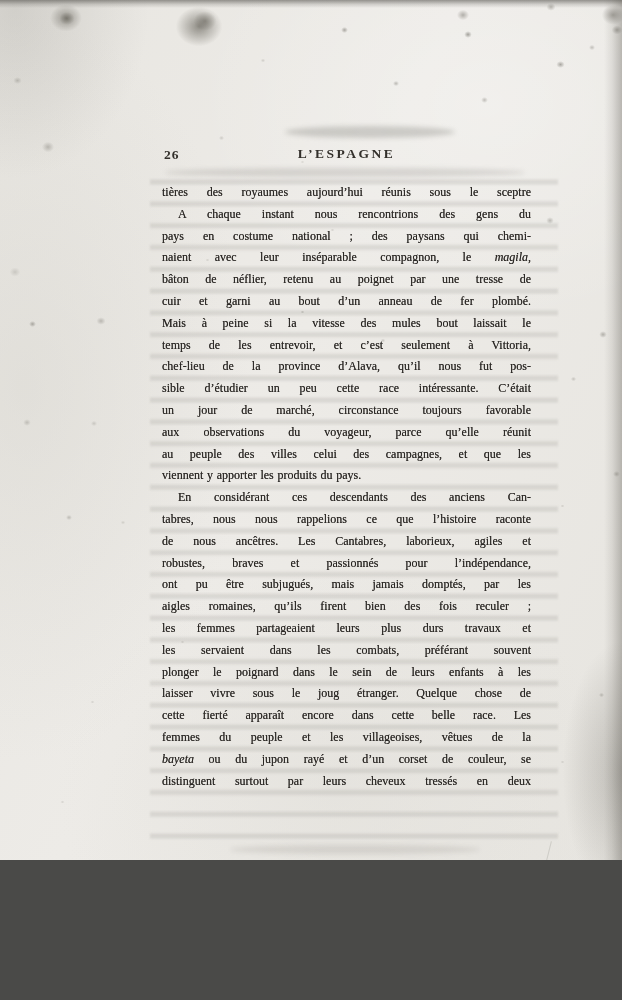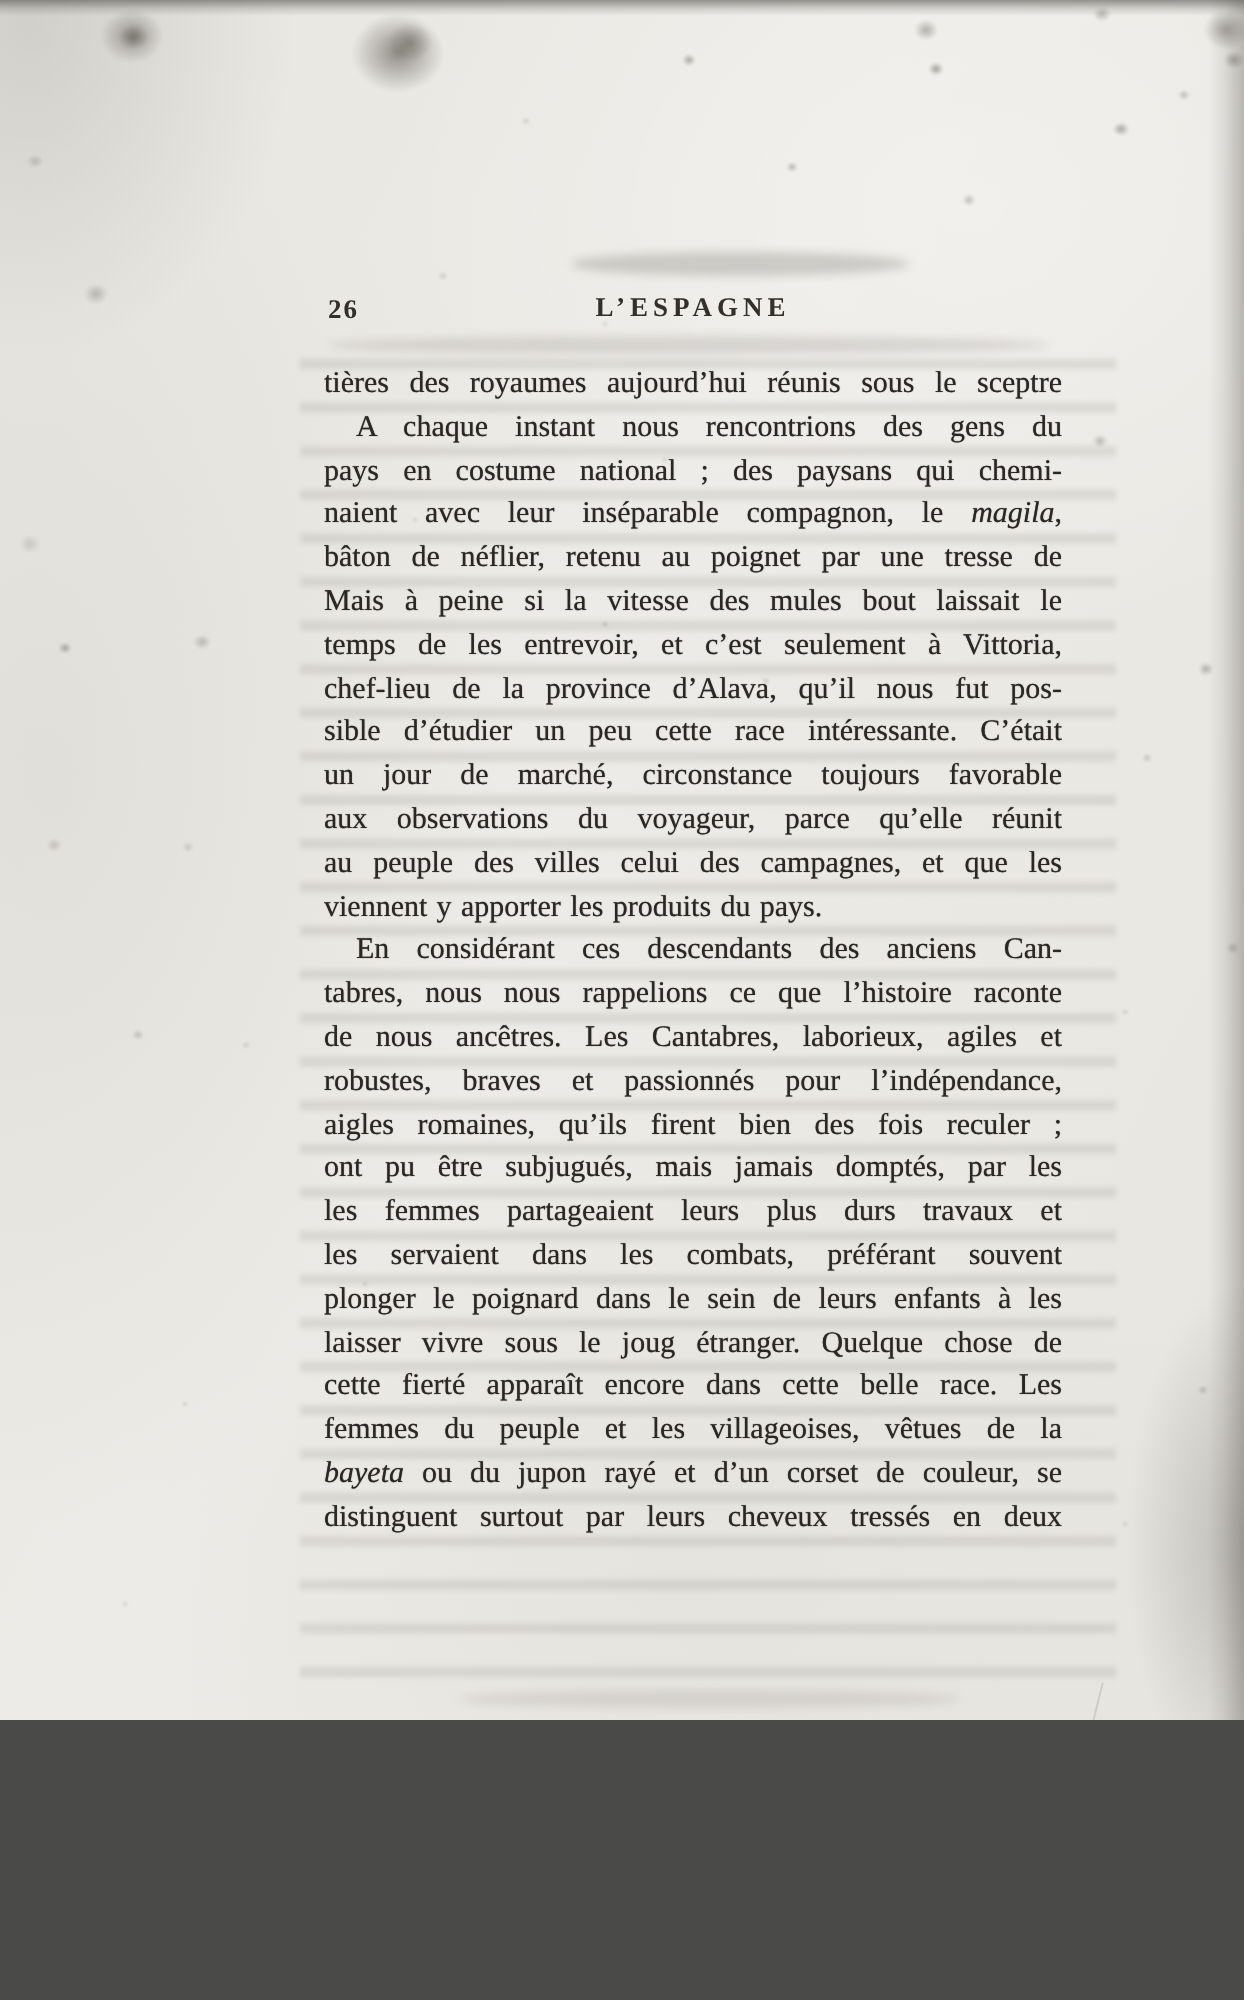--- a/index.html
+++ b/index.html
@@ -22,21 +22,21 @@
   .corner-tl{position:absolute;left:0;top:0;width:150px;height:180px;
     background:radial-gradient(ellipse at 10% 5%, rgba(150,148,142,0.28), transparent 70%);}
 
   
   .header{position:absolute;left:162px;top:146px;width:369px;height:18px;color:#33302b;}
   .pagenum{position:absolute;left:2px;top:1px;font-size:13.5px;font-weight:bold;letter-spacing:1px;}
   .running-title{display:block;text-align:center;font-size:13.5px;font-weight:bold;letter-spacing:2.5px;}
 
   
   .textblock{position:absolute;left:162px;top:182px;width:369px;color:#2a2724;
-    font-size:15px;word-spacing:0.06em;
+    font-size:12px;word-spacing:0.06em;
     text-shadow:0 0 0.5px rgba(42,39,36,0.75);}
   .line{height:21.8px;line-height:21.8px;overflow:hidden;}
   .line.just{text-align:justify;text-align-last:justify;}
   .line.indent{text-indent:16px;}
   .line em{font-style:italic;margin-top:32px;}
 
   
   .ghost-stripes{position:absolute;left:150px;top:166px;width:408px;height:684px;
     background:repeating-linear-gradient(to bottom,
       rgba(0,0,0,0) 0px, rgba(0,0,0,0) 12.5px,
@@ -64,34 +64,35 @@
     <span class="pagenum">26</span>
     <span class="running-title">L’ESPAGNE</span>
   </div>
 
   <div class="textblock">
       <div class="line just"><span>tières des royaumes aujourd’hui réunis sous le sceptre</span></div>
       <div class="line just indent"><span>A chaque instant nous rencontrions des gens du</span></div>
       <div class="line just"><span>pays en costume national ; des paysans qui chemi-</span></div>
       <div class="line just"><span>naient avec leur inséparable compagnon, le </span><em>magila</em><span>,</span></div>
       <div class="line just"><span>bâton de néflier, retenu au poignet par une tresse de</span></div>
+      <div class="line just"><span>cuir et garni au bout d’un anneau de fer plombé.</span></div>
       <div class="line just"><span>Mais à peine si la vitesse des mules bout laissait le</span></div>
       <div class="line just"><span>temps de les entrevoir, et c’est seulement à Vittoria,</span></div>
       <div class="line just"><span>chef-lieu de la province d’Alava, qu’il nous fut pos-</span></div>
       <div class="line just"><span>sible d’étudier un peu cette race intéressante. C’était</span></div>
       <div class="line just"><span>un jour de marché, circonstance toujours favorable</span></div>
       <div class="line just"><span>aux observations du voyageur, parce qu’elle réunit</span></div>
       <div class="line just"><span>au peuple des villes celui des campagnes, et que les</span></div>
       <div class="line"><span>viennent y apporter les produits du pays.</span></div>
       <div class="line just indent"><span>En considérant ces descendants des anciens Can-</span></div>
       <div class="line just"><span>tabres, nous nous rappelions ce que l’histoire raconte</span></div>
       <div class="line just"><span>de nous ancêtres. Les Cantabres, laborieux, agiles et</span></div>
       <div class="line just"><span>robustes, braves et passionnés pour l’indépendance,</span></div>
+      <div class="line just"><span>ont pu être subjugués, mais jamais domptés, par les</span></div>
       <div class="line just"><span>aigles romaines, qu’ils firent bien des fois reculer ;</span></div>
-      <div class="line just"><span>ont pu être subjugués, mais jamais domptés, par les</span></div>
       <div class="line just"><span>les femmes partageaient leurs plus durs travaux et</span></div>
       <div class="line just"><span>les servaient dans les combats, préférant souvent</span></div>
       <div class="line just"><span>plonger le poignard dans le sein de leurs enfants à les</span></div>
       <div class="line just"><span>laisser vivre sous le joug étranger. Quelque chose de</span></div>
       <div class="line just"><span>cette fierté apparaît encore dans cette belle race. Les</span></div>
       <div class="line just"><span>femmes du peuple et les villageoises, vêtues de la</span></div>
       <div class="line just"><em>bayeta</em><span> ou du jupon rayé et d’un corset de couleur, se</span></div>
       <div class="line just"><span>distinguent surtout par leurs cheveux tressés en deux</span></div>
     </div>
 

